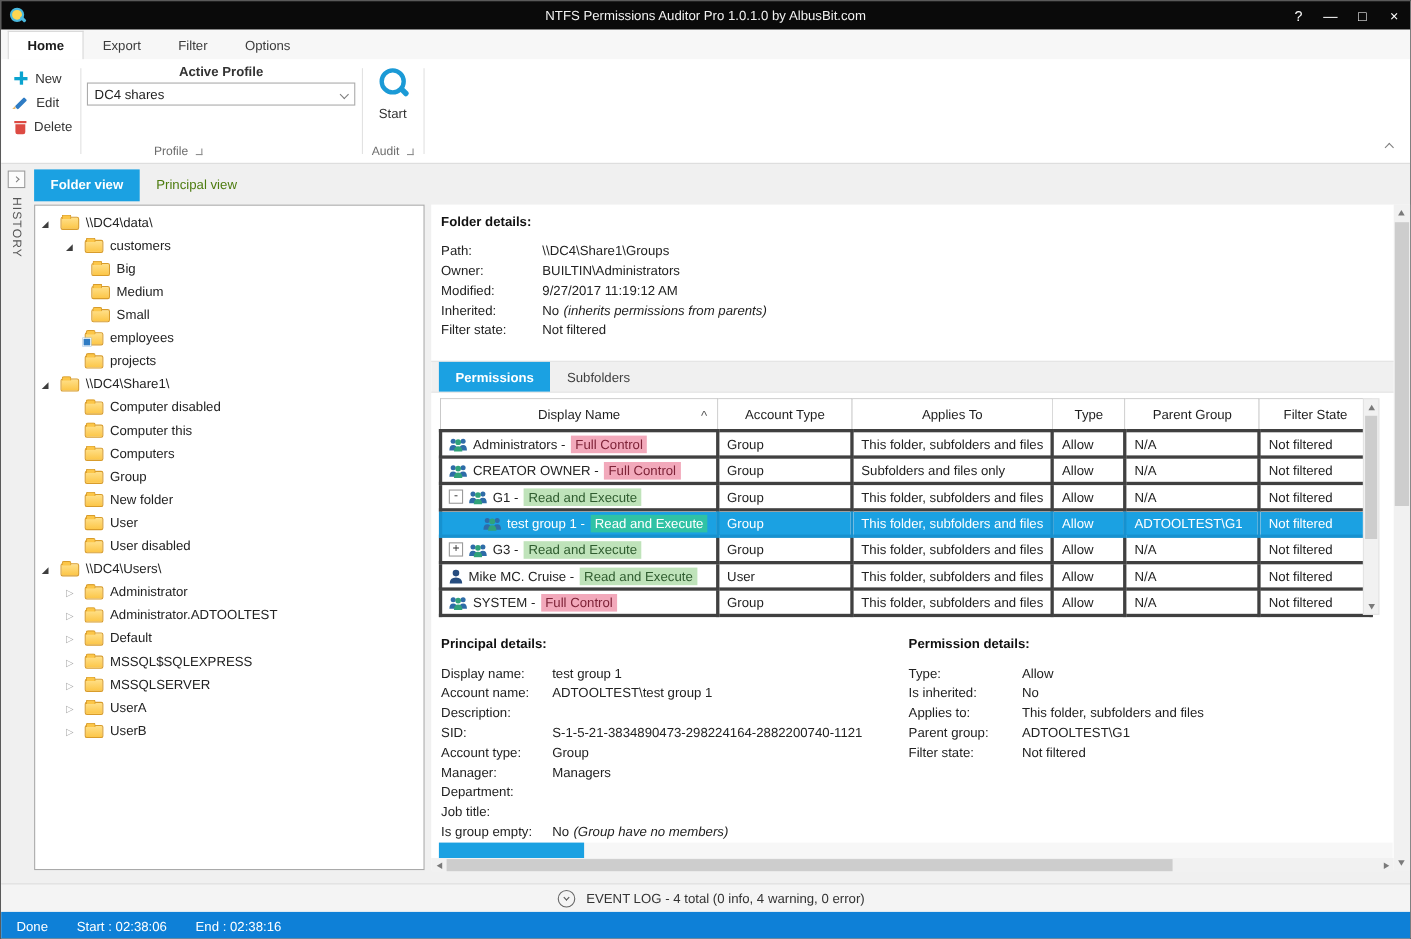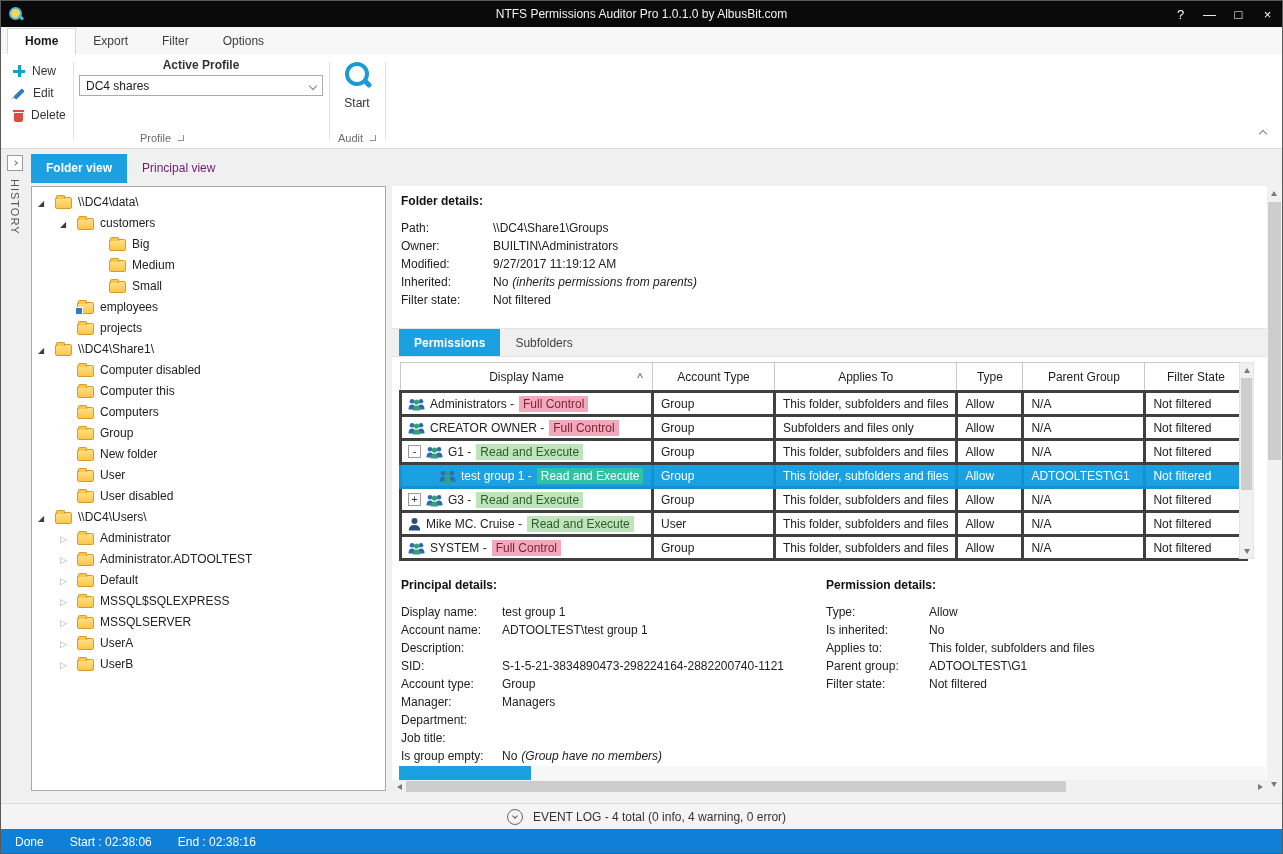--- a/index.html
+++ b/index.html
@@ -58,27 +58,27 @@
   .chev.right { transform:rotate(-45deg); }
 
   
   .main { position:absolute; left:0; top:148px; right:0; height:654px; background:#f0f0f0; }
   .history { position:absolute; left:2px; top:6px; width:24px; display:flex; flex-direction:column; align-items:center; gap:8px; }
   .hist-btn { width:16px; height:16px; border:1px solid #9a9a9a; background:#fcfcfc; display:flex; align-items:center; justify-content:center; }
   .hist-btn .chev { width:4px; height:4px; }
   .hist-label { writing-mode:vertical-rl; color:#555; font-size:11px; letter-spacing:1px; }
 
   .viewtabs { position:absolute; left:30px; top:5px; height:29px; display:flex; }
-  .vtab { padding:7px 15px; color:#701a75; }
+  .vtab { padding:7px 15px; color:#4d7c0f; }
   .vtab.active { background:#1ba1e2; color:#fff; font-weight:bold; }
 
   
   .tree { position:absolute; left:30px; top:37px; width:355px; height:605px; background:#fff; border:1px solid #a9a9a9; padding-top:4px; overflow:hidden; }
   .titem { display:flex; align-items:center; height:21px; }
-  .lvl0 { padding-left:6px; } .lvl1 { padding-left:28px; } .lvl2 { padding-left:60px; }
+  .lvl0 { padding-left:6px; } .lvl1 { padding-left:28px; } .lvl2 { padding-left:34px; }
   .arrow { width:15px; flex:none; text-align:left; line-height:1; }
   .arrow.exp::before { content:"◢"; color:#3e3e3e; font-size:8px; }
   .arrow.col::before { content:"▷"; color:#a9a9a9; font-size:9px; }
   .node { display:flex; align-items:center; padding:1px 4px 1px 2px; }
   .node.sel { background:#1ba1e2; color:#fff; }
   .folder { position:relative; width:17px; height:12px; flex:none; background:linear-gradient(#ffe089,#fcc648); border:1px solid #d89c2b; border-radius:2px; margin-right:6px; margin-top:2px; }
   .folder::before { content:""; position:absolute; top:-3px; left:0px; width:7px; height:3px; background:#fcc648; border:1px solid #d89c2b; border-bottom:none; border-radius:2px 2px 0 0; }
   .folder.badged::after { content:""; position:absolute; left:-3px; bottom:-2px; width:6px; height:6px; background:#2f7cc4; border:1px solid #fff; }
 
   

